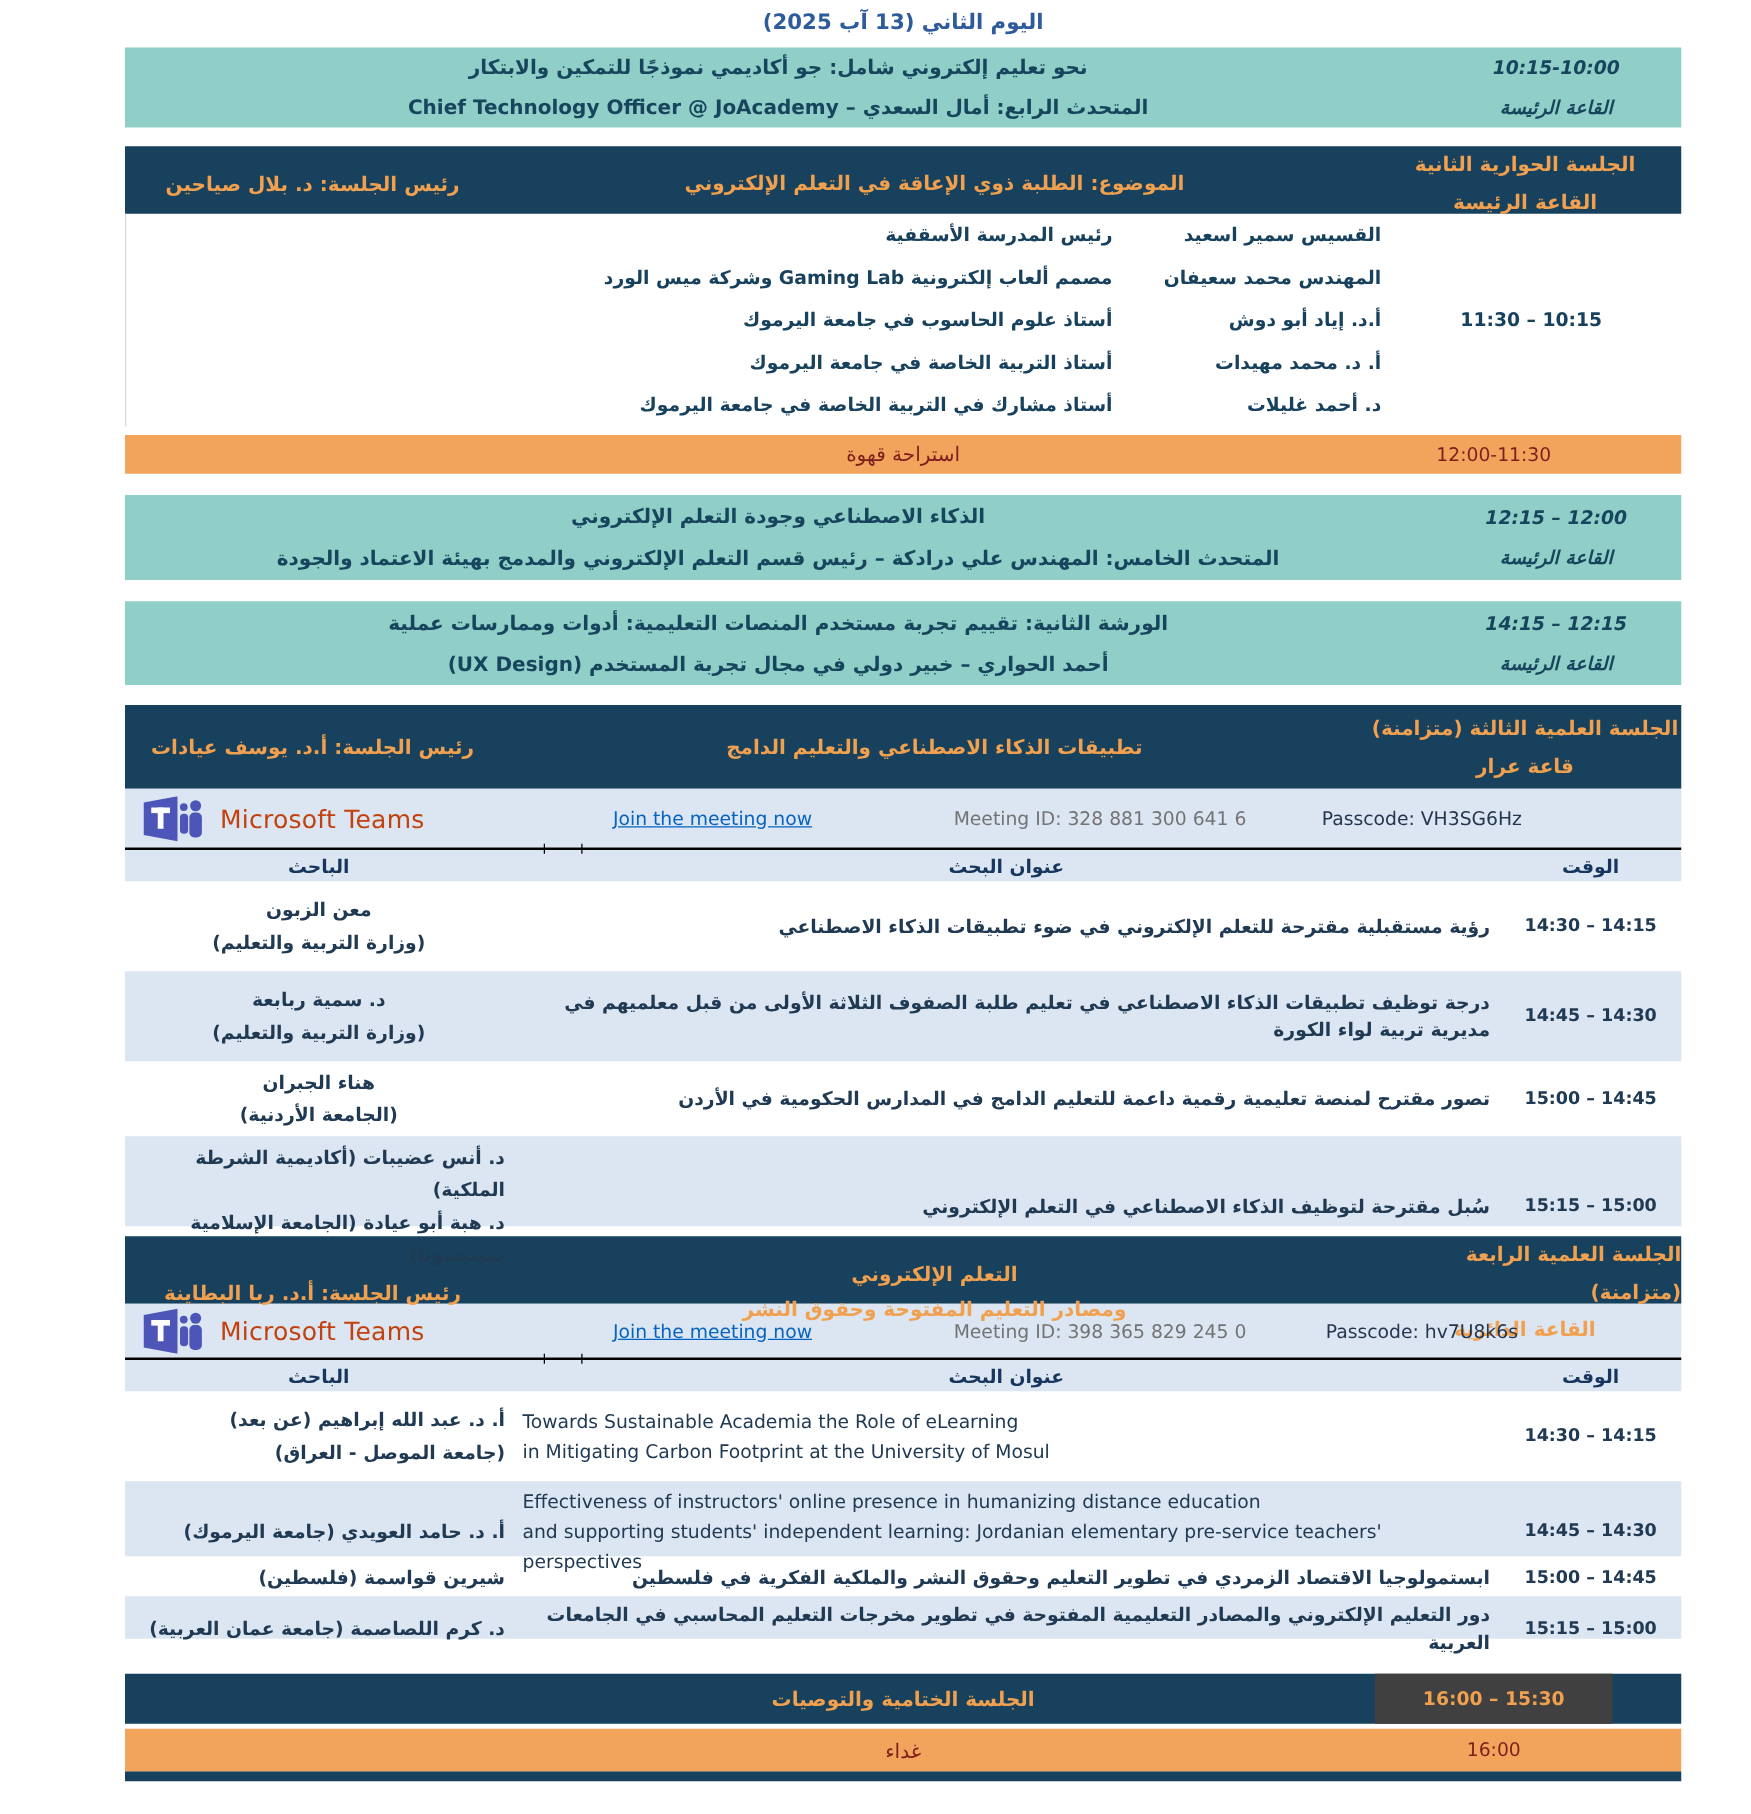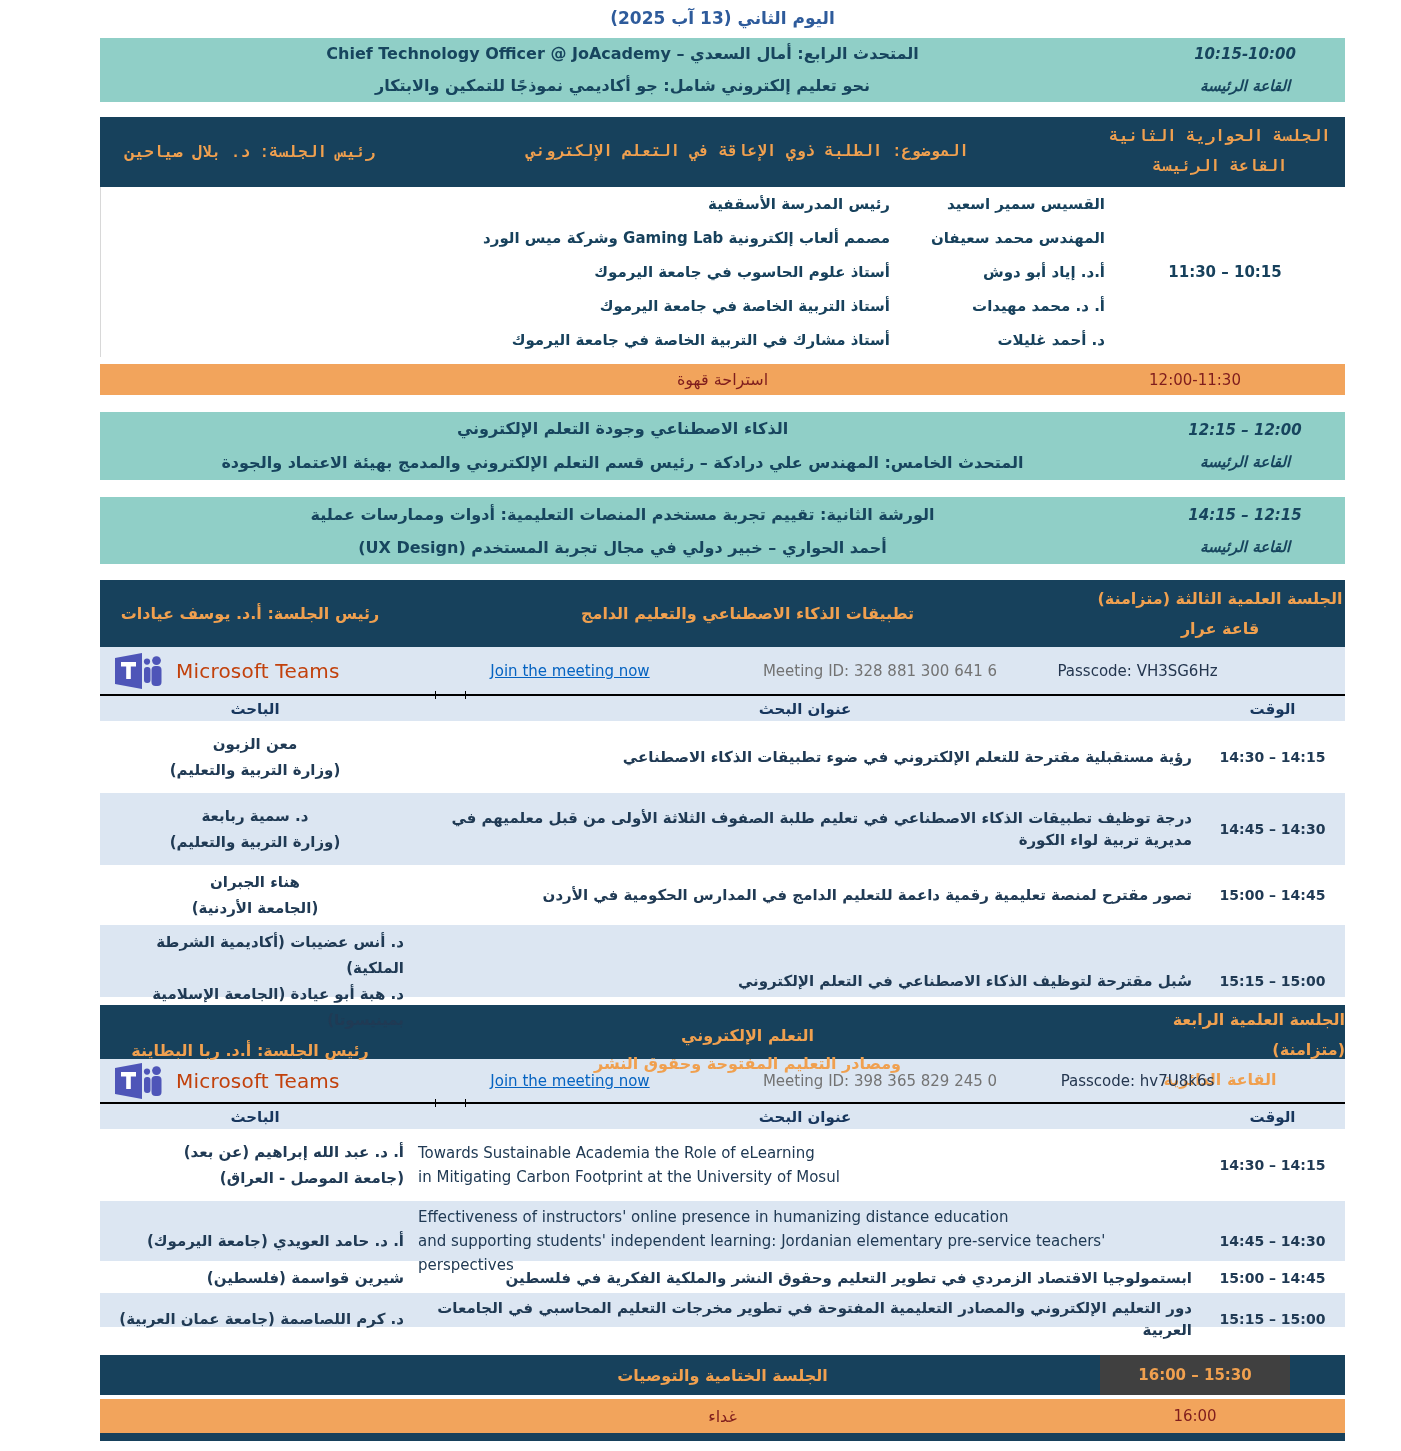--- a/index.html
+++ b/index.html
@@ -20,21 +20,21 @@
   .b-main { display:flex; flex-direction:column; justify-content:center; align-items:center;
             font-size:16px; line-height:32px; }
   .teal1 { margin-top:6px; height:64px; }
   .teal2 { margin-top:17px; height:68px; }
   .teal3 { margin-top:17px; height:67px; }
   .b-2time { display:flex; flex-direction:column; justify-content:center; align-items:center;
              font-size:15px; line-height:32px;font-style:italic; }
 
   
   .shead { display:grid; grid-template-columns:250px 1fr 300px; direction:rtl; align-items:center; }
-  .navy2 { margin-top:15px; height:70px;font-family:Liberation Mono, monospace; }
+  .navy2 { margin-top:15px; height:54px; }
   .navy3 { margin-top:16px; height:67px; }
   .navy4 { margin-top:8px;  height:54px; }
   .shead .s-right { display:flex; flex-direction:column; align-items:center; justify-content:center;
                     font-size:16px; line-height:30px; }
   .shead .s-mid { display:flex; flex-direction:column; align-items:center; justify-content:center;
                   font-size:16px; line-height:28px; }
   .shead .s-left { display:flex; align-items:center; justify-content:center; font-size:16px; }
 
   
   .speakers { height:170px; display:grid; grid-template-columns:240px 215px 1fr;
@@ -95,22 +95,22 @@
 
   <div class="day-title">اليوم الثاني (13 آب 2025)</div>
 
   <div class="banner teal teal1">
     <div class="banner-grid">
       <div class="b-2time">
         <div dir="ltr">10:15-10:00</div>
         <div>القاعة الرئيسة</div>
       </div>
       <div class="b-main">
+        <div>نحو تعليم إلكتروني شامل: جو أكاديمي نموذجًا للتمكين والابتكار</div>
         <div>المتحدث الرابع: أمال السعدي – Chief Technology Officer @ JoAcademy</div>
-        <div>نحو تعليم إلكتروني شامل: جو أكاديمي نموذجًا للتمكين والابتكار</div>
       </div>
     </div>
   </div>
 
   <div class="navybar shead navy2">
     <div class="s-right">
       <div>الجلسة الحوارية الثانية</div>
       <div>القاعة الرئيسة</div>
     </div>
     <div class="s-mid">الموضوع: الطلبة ذوي الإعاقة في التعلم الإلكتروني</div>

